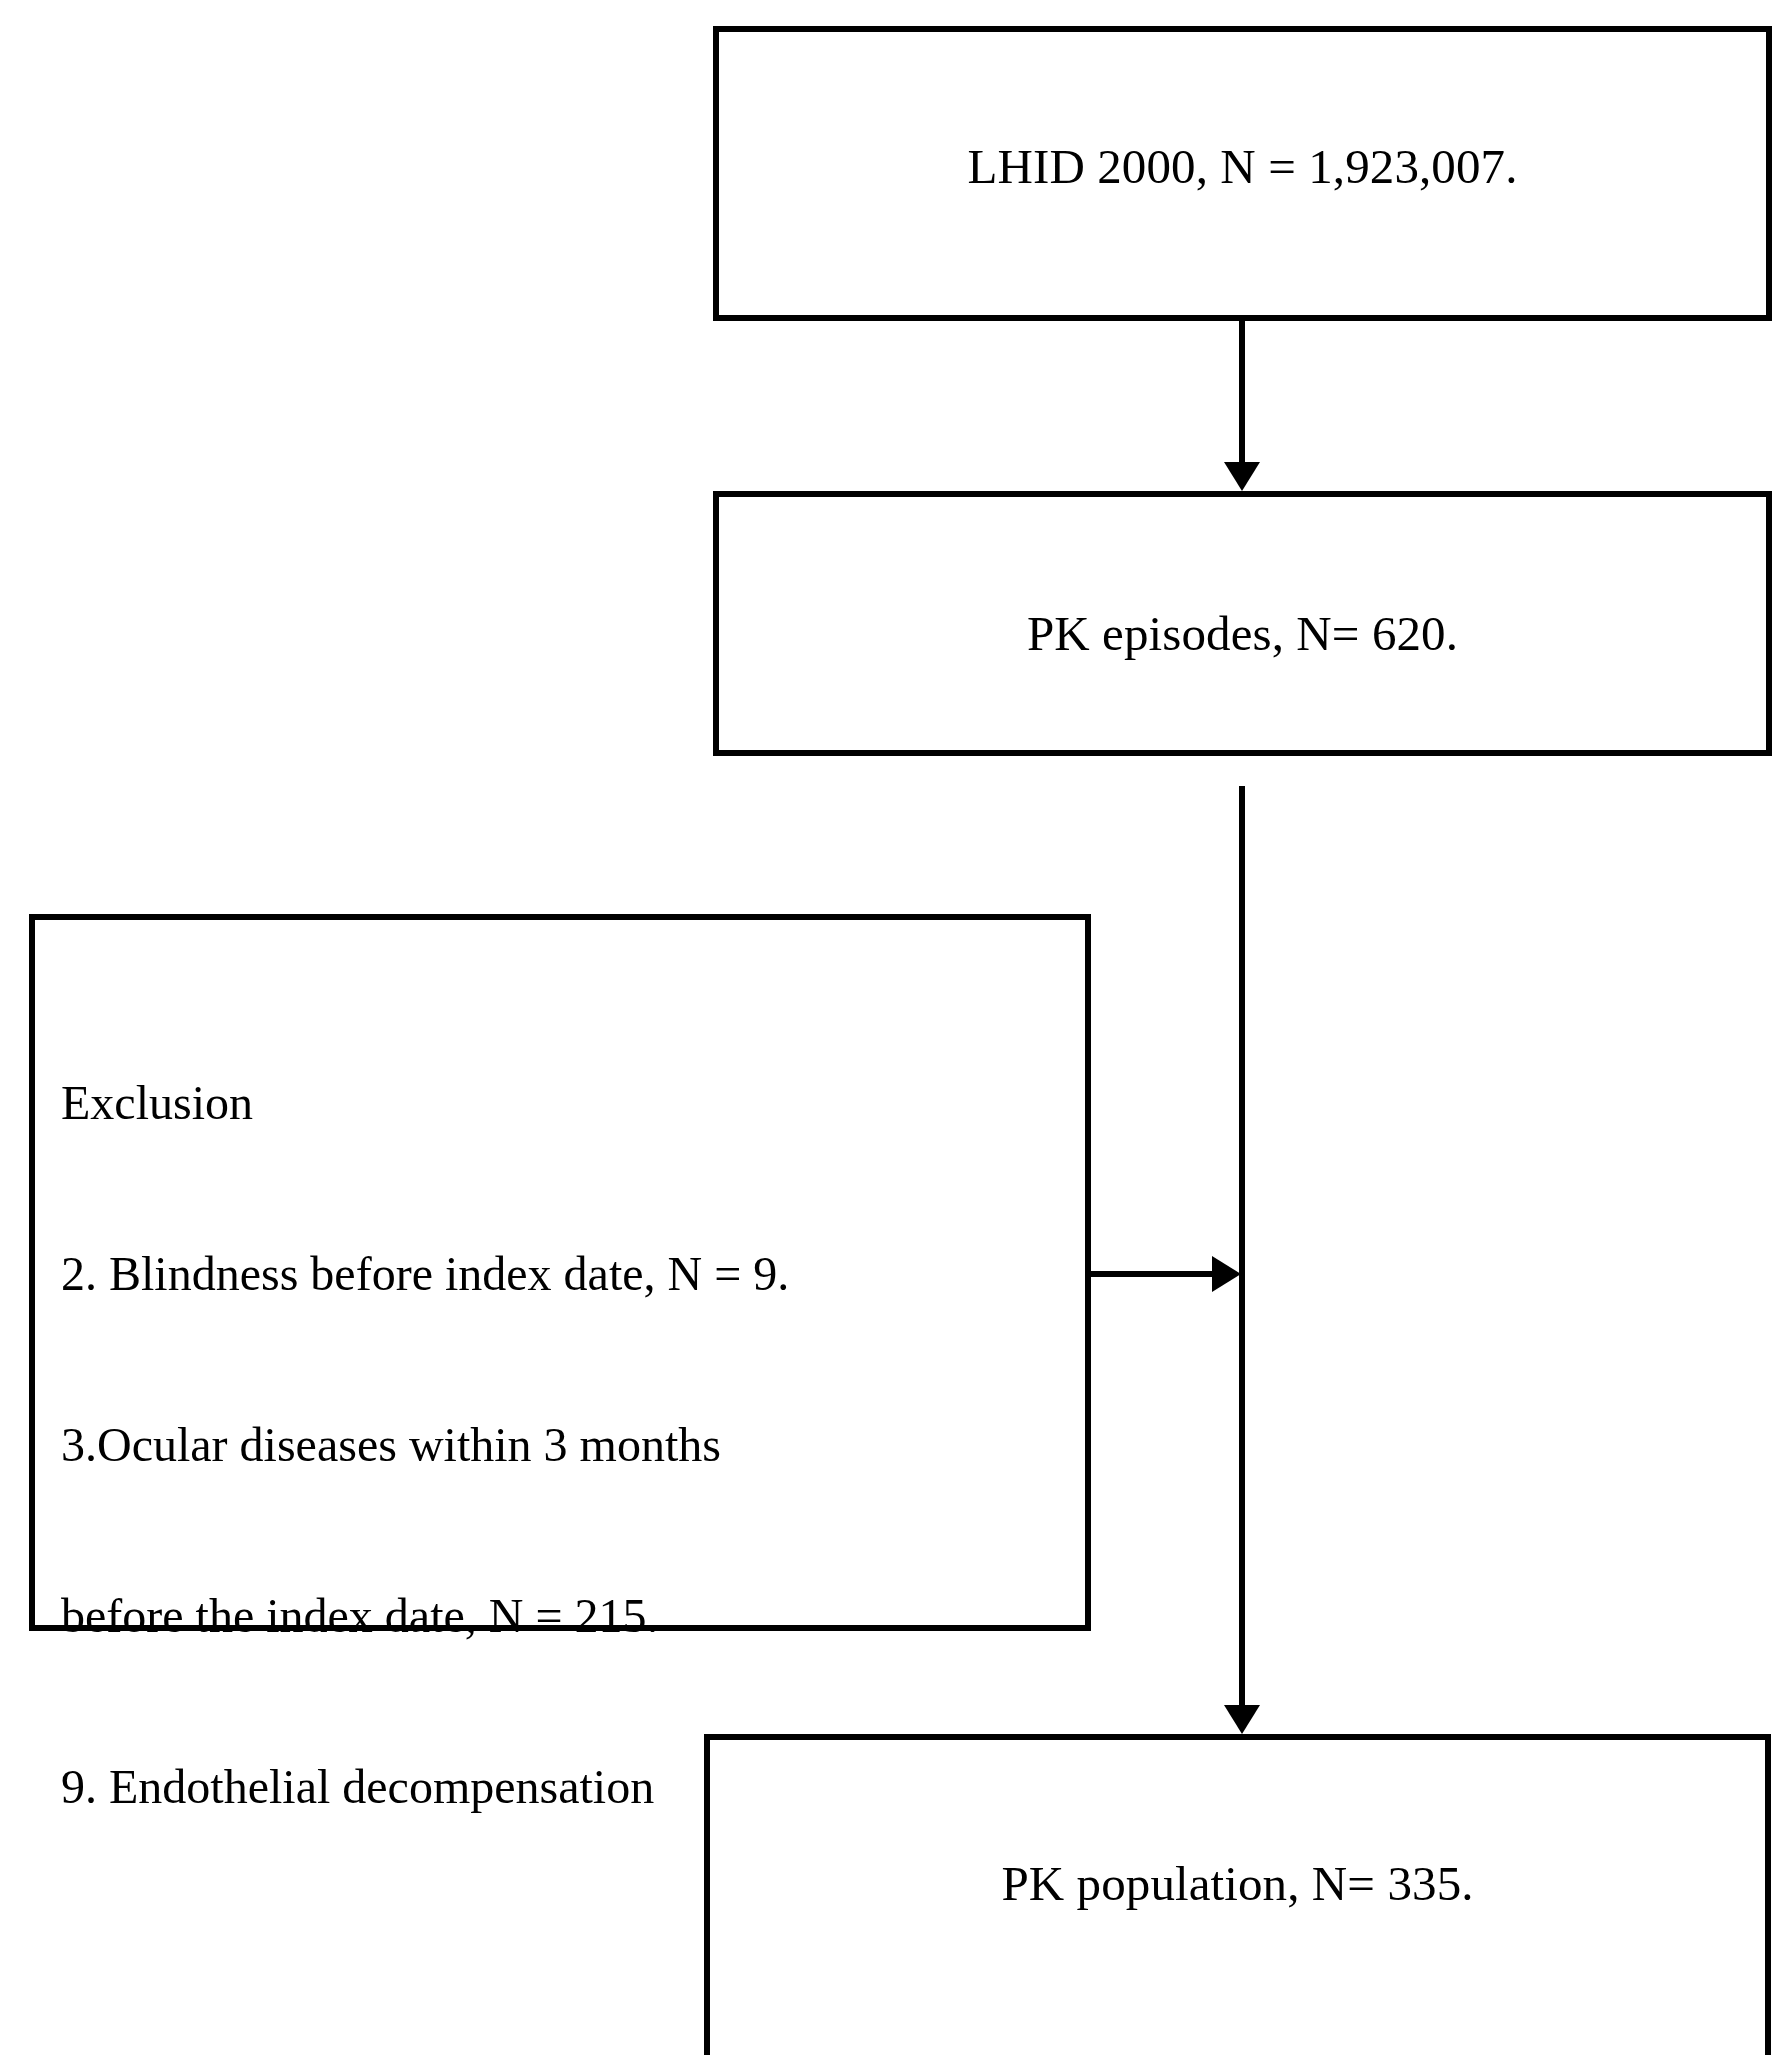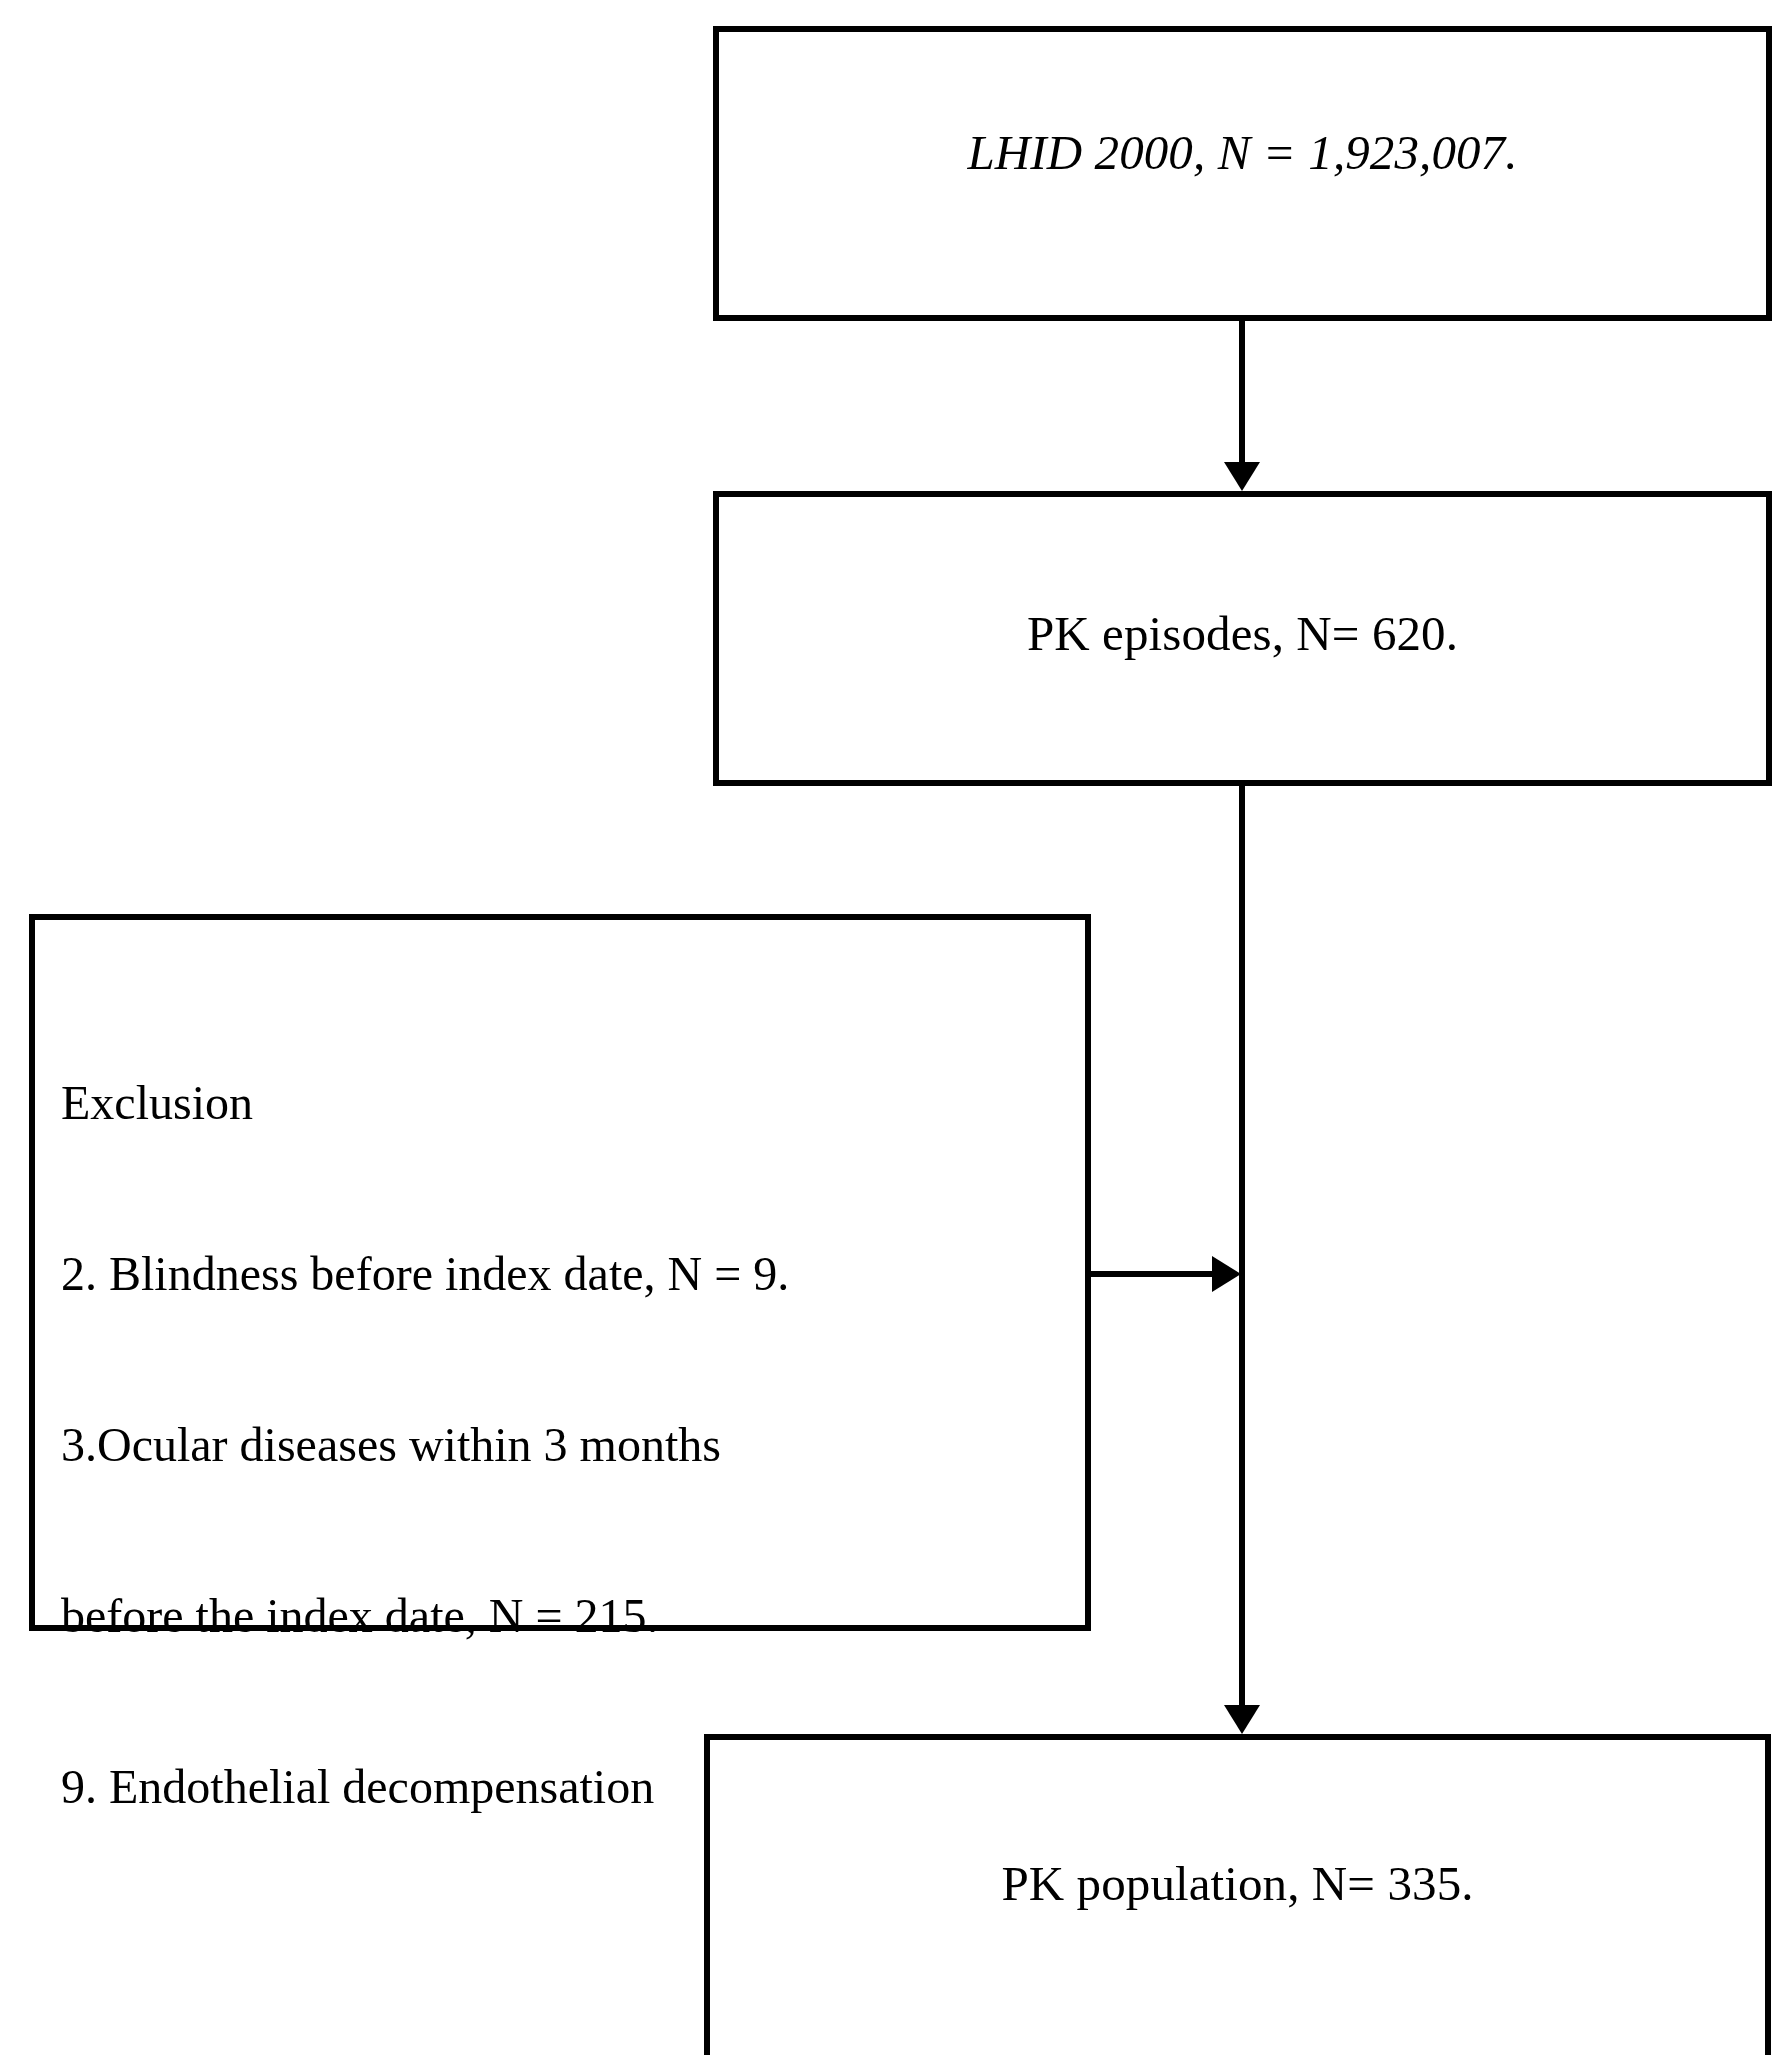--- a/index.html
+++ b/index.html
@@ -30,23 +30,23 @@
     left: 0;
     right: 0;
     text-align: center;
     font-size: 49px;
     line-height: 1.15;
     letter-spacing: 0.1px;
     white-space: nowrap;
   }
 
   #box-lhid      { left: 713px; top: 26px;   width: 1059px; height: 295px; }
-  #box-lhid .box-label  { top: 93px; font-style: italic; }
+  #box-lhid .box-label  { top: 107px; }
 
-  #box-episodes  { left: 713px; top: 491px;  width: 1059px; height: 295px; }
+  #box-episodes  { left: 713px; top: 491px;  width: 1059px; height: 265px; }
   #box-episodes .box-label { top: 109px; }
 
   #box-population{ left: 704px; top: 1734px; width: 1067px; height: 338px; }
   #box-population .box-label { top: 116px; }
 
   
   #box-exclusion {
     left: 29px;
     top: 914px;
     width: 1062px;

